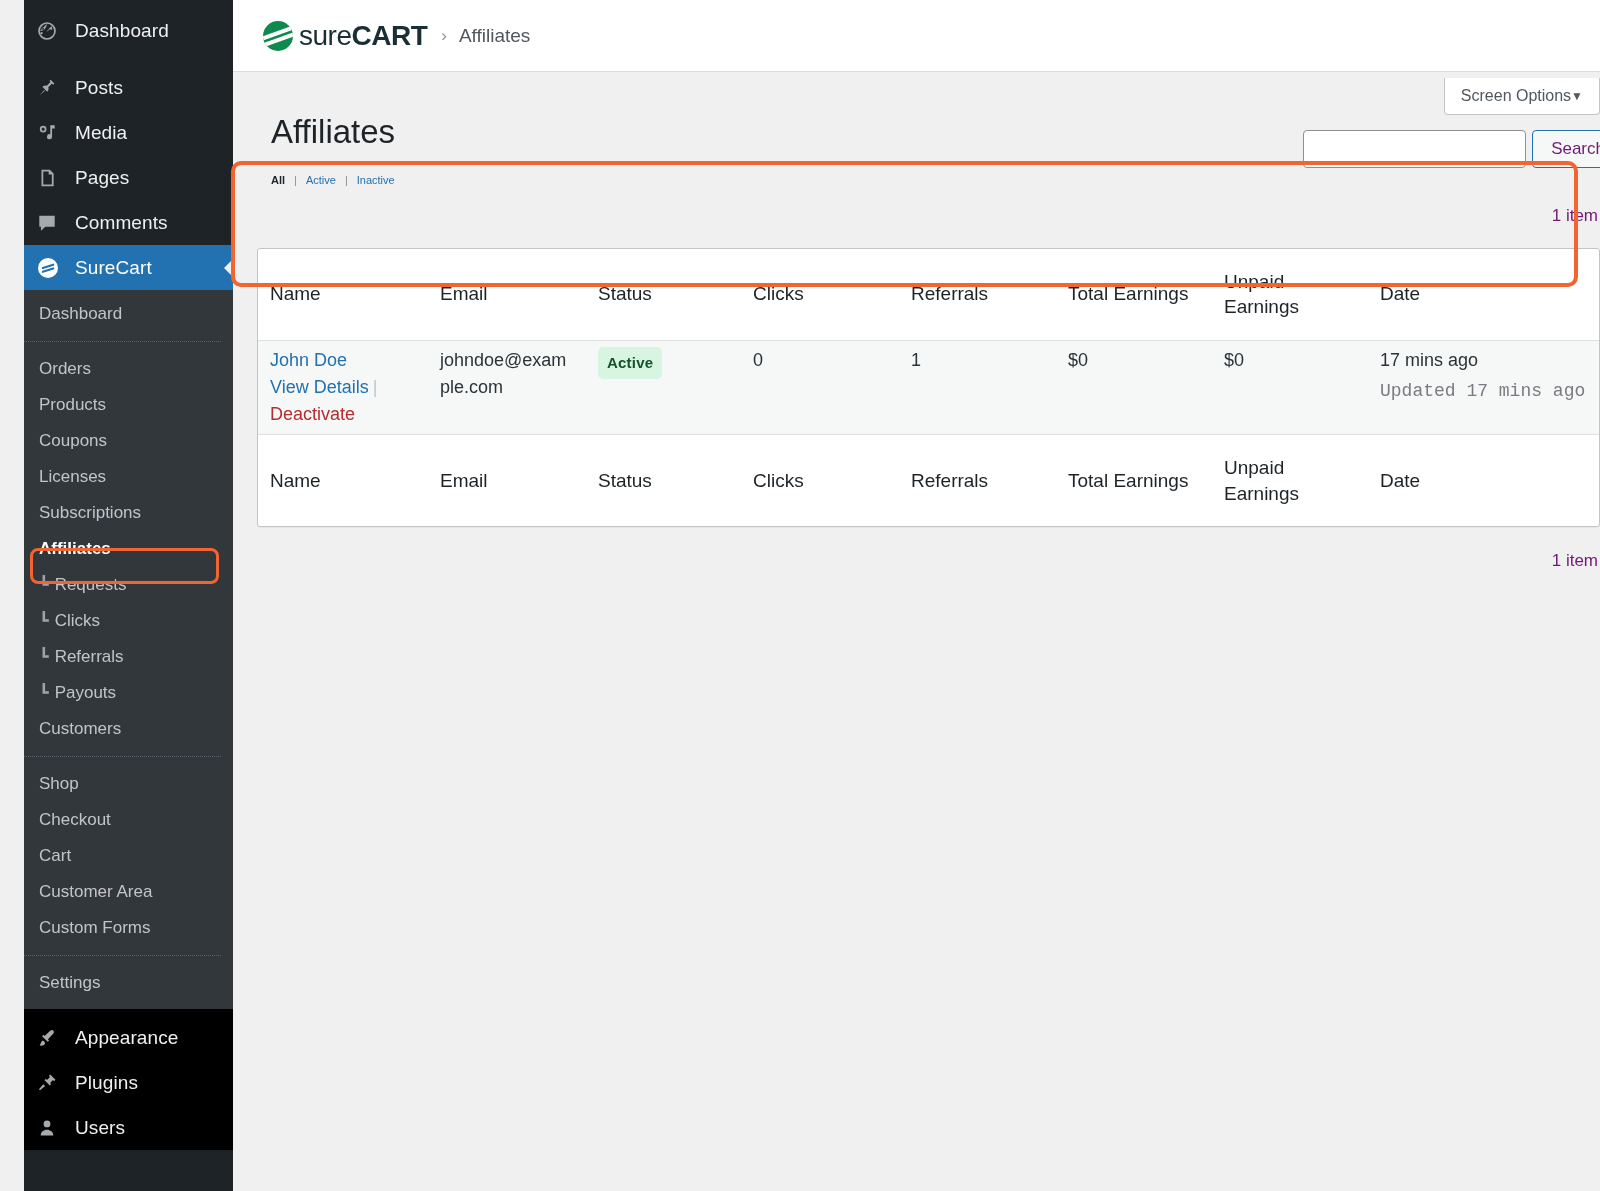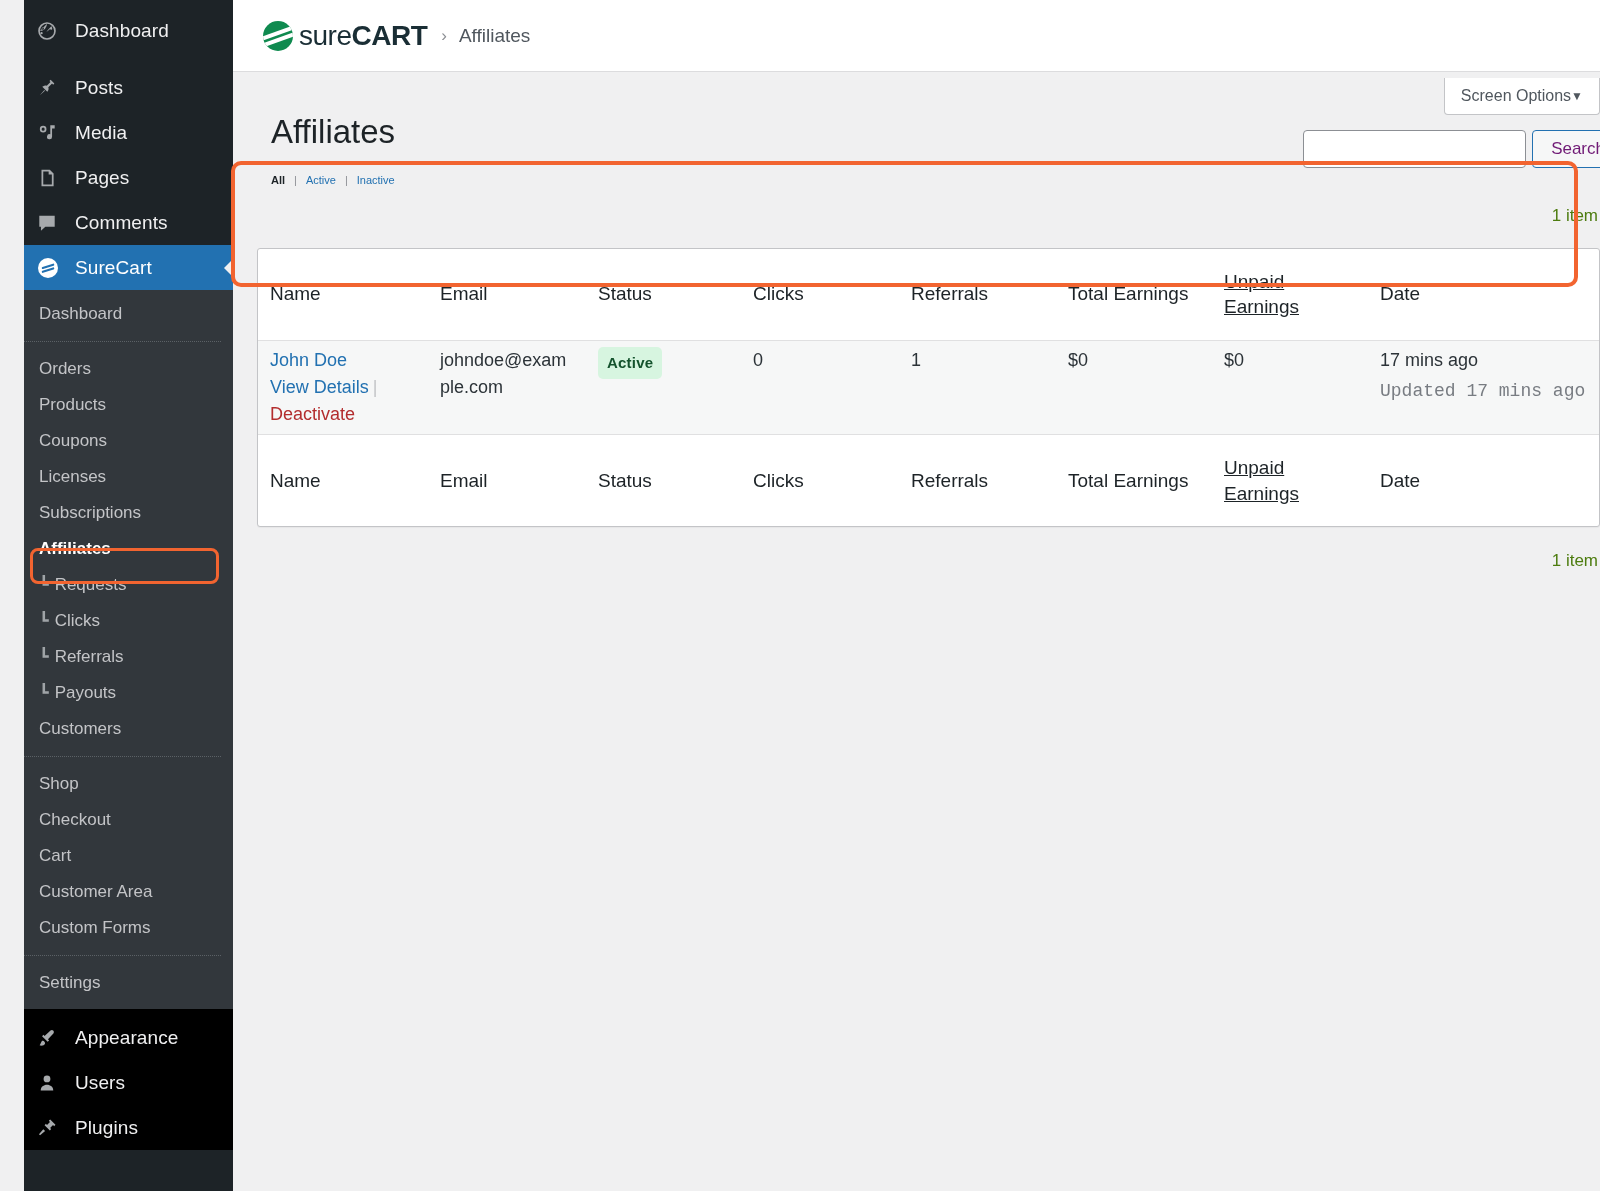--- a/index.html
+++ b/index.html
@@ -123,21 +123,21 @@
     background: #fff; font-size: 16px; padding: 0 10px;
     font-family: "Liberation Sans", sans-serif; color: #2c3338;
   }
   #search-button {
     margin-left: 6px; height: 38px; padding: 0 18px;
     background: #f6f7f7; border: 1px solid #2271b1; border-radius: 4px;
     color: #701a75; font-size: 17px; cursor: pointer;
     font-family: "Liberation Sans", sans-serif;
   }
   .items-count {
-    text-align: right; font-size: 17px; color: #4d7c0f;
+    text-align: right; font-size: 17px; color: #701a75;
     padding-right: 2px;
   }
   #count-top { margin-top: 20px; }
   #count-bottom { margin-top: 24px; }
 
   
   #table-wrap {
     margin-top: 22px; background: #fff;
     border: 1px solid #c3c4c7; border-radius: 3px;
     box-shadow: 0 1px 1px rgba(0,0,0,.04);
@@ -153,21 +153,21 @@
     padding: 6px 12px; font-size: 18px; color: #2c3338;
     vertical-align: top; line-height: 1.5;
   }
   tbody tr { background: #f6f7f7; }
   .col-name { width: 170px; }
   .col-email { width: 158px; }
   .col-status { width: 155px; }
   .col-clicks { width: 158px; }
   .col-referrals { width: 157px; }
   .col-total { width: 156px; }
-  .col-unpaid { width: 156px; text-decoration: underline; }
+  .col-unpaid { width: 156px; }
   .col-date { width: auto; }
 
   .lnk { color: #2271b1; text-decoration: none; cursor: pointer; }
   .lnk.danger { color: #b32d2e; }
   .row-actions { font-size: 18px; line-height: 1.5; }
   .row-actions .pipe { color: #c3c4c7; margin: 0 4px; }
   .email-cell { word-break: break-all; }
   .badge {
     display: inline-block; background: #d7f5e0; color: #14532d;
     font-size: 15px; font-weight: 700; border-radius: 5px;
@@ -322,32 +322,32 @@
         <span class="mi">
           <svg width="22" height="22" viewBox="0 0 20 20" fill="currentColor">
               <path d="M15.6 3.2c-.7-.7-1.7-.6-2.4 0L7.8 8.1l-1-1-1.3 1.3 5.1 5.1 1.3-1.3-1-1 4.9-5.4c.6-.7.7-1.7-.2-2.6zM5.6 12.6c-1 1-1.4 3.3-2.3 4.1 1.3.6 3.5.2 4.4-.8.7-.7.7-1.9 0-2.6a1.8 1.8 0 00-2.1-.7z"></path>
             </svg>
         </span>
         <span>Appearance</span>
       </div>
       <div class="menu-row">
         <span class="mi">
           <svg width="22" height="22" viewBox="0 0 20 20" fill="currentColor">
+              <path d="M12.9 2.3l-1.2 1.2 1 1-2.7 2.7-1-1L7.8 7.4l4.8 4.8 1.2-1.2-1-1 2.7-2.7 1 1 1.2-1.2-4.8-4.8zM6.6 11.1l-3.9 4.6 1 1 4.6-3.9-1.7-1.7z"></path>
+            </svg>
+        </span>
+        <span>Plugins</span>
+      </div>
+      <div class="menu-row">
+        <span class="mi">
+          <svg width="22" height="22" viewBox="0 0 20 20" fill="currentColor">
               <path d="M10 3.2a3.1 3.1 0 100 6.2 3.1 3.1 0 000-6.2zM4.3 16.8c0-3.1 2.6-5.1 5.7-5.1s5.7 2 5.7 5.1H4.3z"></path>
             </svg>
         </span>
         <span>Users</span>
-      </div>
-      <div class="menu-row">
-        <span class="mi">
-          <svg width="22" height="22" viewBox="0 0 20 20" fill="currentColor">
-              <path d="M12.9 2.3l-1.2 1.2 1 1-2.7 2.7-1-1L7.8 7.4l4.8 4.8 1.2-1.2-1-1 2.7-2.7 1 1 1.2-1.2-4.8-4.8zM6.6 11.1l-3.9 4.6 1 1 4.6-3.9-1.7-1.7z"></path>
-            </svg>
-        </span>
-        <span>Plugins</span>
       </div>
     </div>
 
     <div id="affiliate-highlight"></div>
   </nav>
 
   <div id="main">
 
     <div id="topbar">
       <div class="logo-mark">

